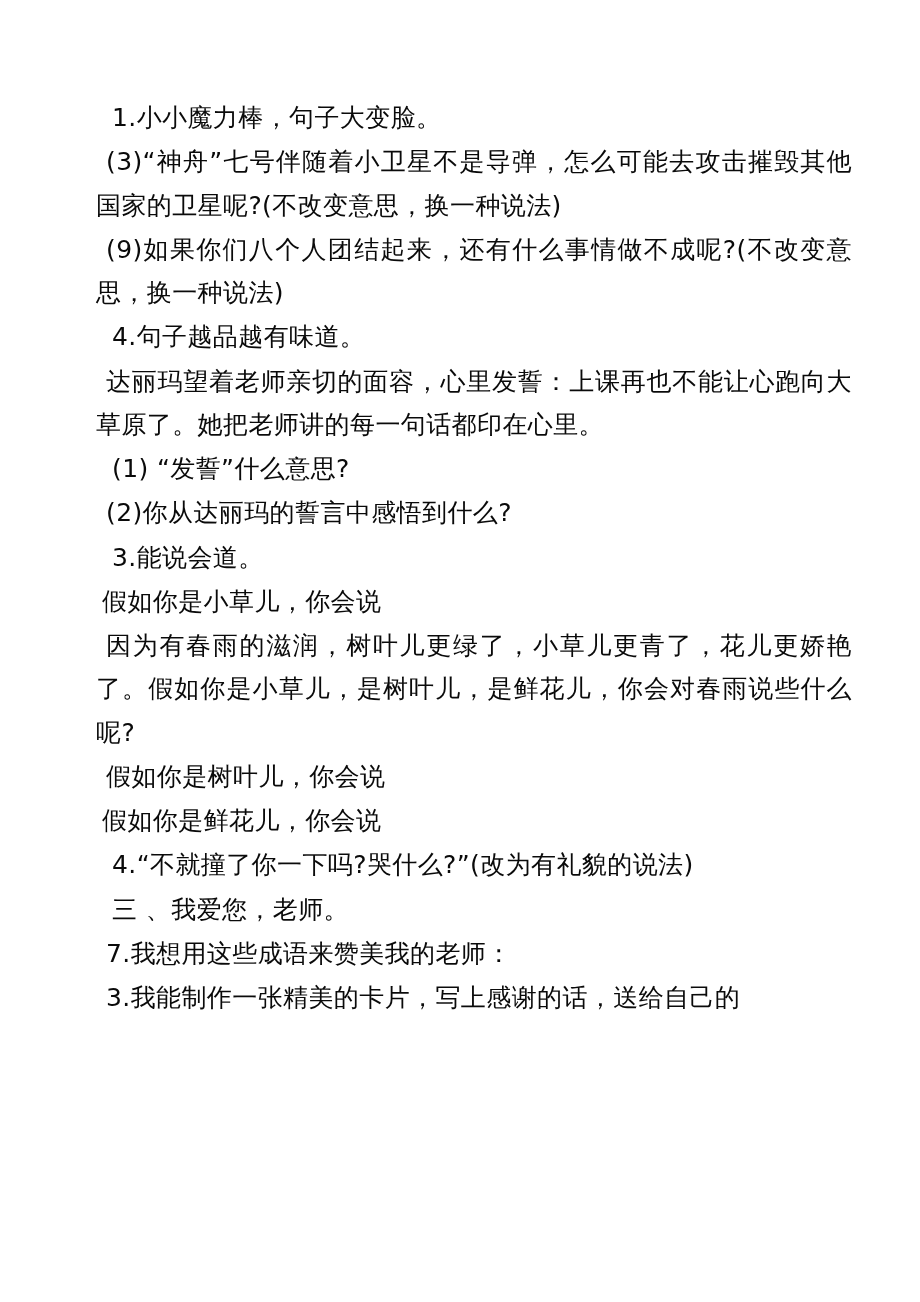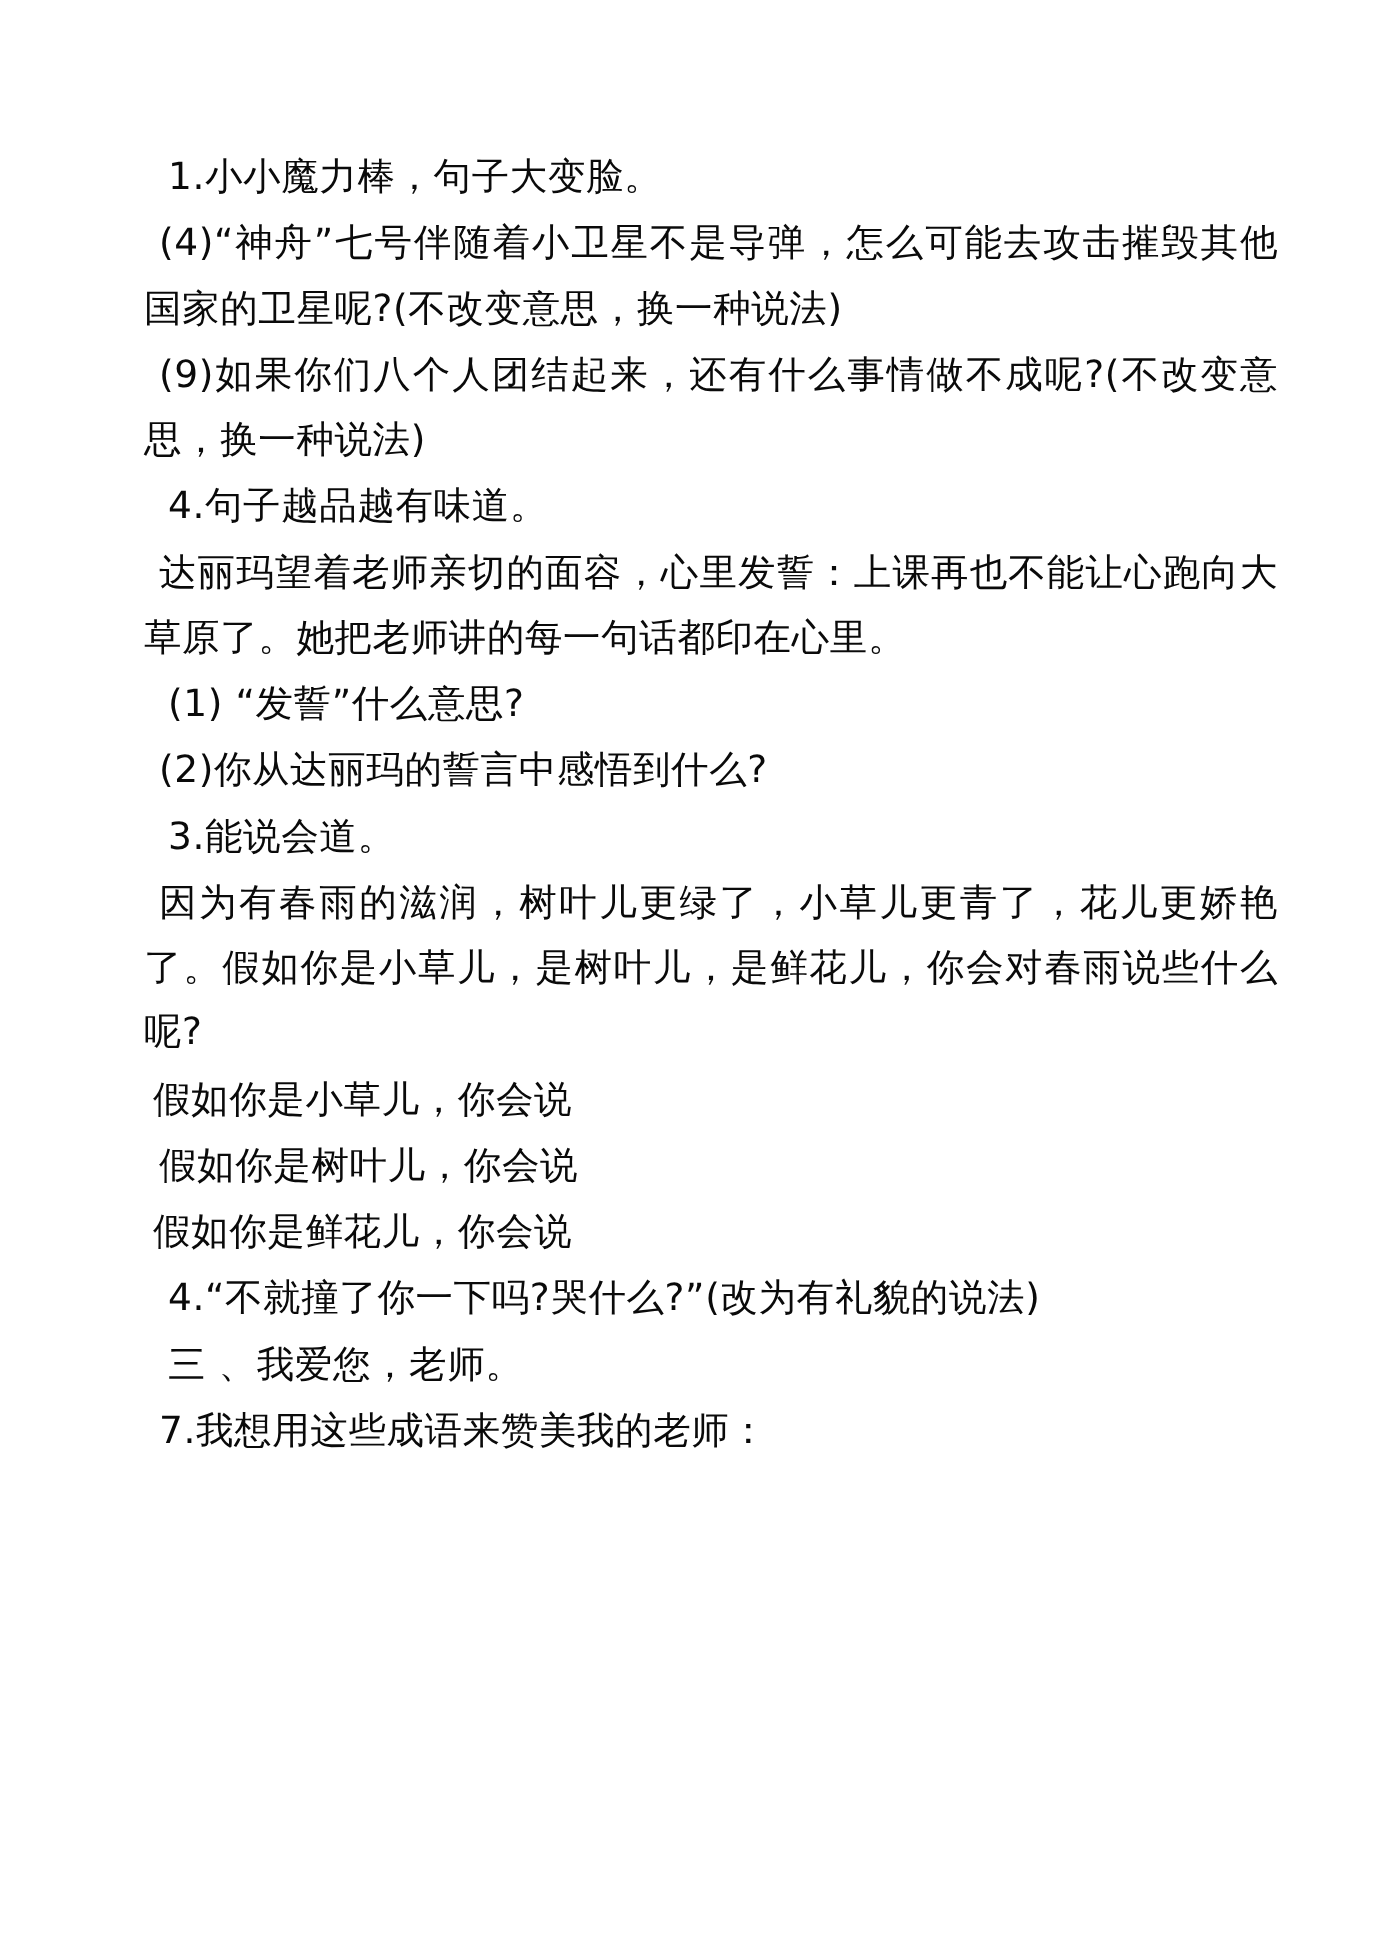--- a/index.html
+++ b/index.html
@@ -37,44 +37,45 @@
   .ind3 { text-indent: 6px; }
 </style>
 </head>
 <body>
 
 <div class="page">
   <div class="doc-body">
 
     <p class="p ind1">1.小小魔力棒，句子大变脸。</p>
 
-    <p class="p ind2">(4)“神舟”七号伴随着小卫星不是导弹，怎么可能去攻击摧毁其他国家的卫星呢?(不改变意思，换一种说法)</p>
+    <p class="p ind2">(3)“神舟”七号伴随着小卫星不是导弹，怎么可能去攻击摧毁其他国家的卫星呢?(不改变意思，换一种说法)</p>
 
     <p class="p ind2">(9)如果你们八个人团结起来，还有什么事情做不成呢?(不改变意思，换一种说法)</p>
 
     <p class="p ind1">4.句子越品越有味道。</p>
 
     <p class="p ind2">达丽玛望着老师亲切的面容，心里发誓：上课再也不能让心跑向大草原了。她把老师讲的每一句话都印在心里。</p>
 
     <p class="p ind1">(1) “发誓”什么意思?</p>
 
     <p class="p ind2">(2)你从达丽玛的誓言中感悟到什么?</p>
 
     <p class="p ind1">3.能说会道。</p>
 
+    <p class="p ind3">假如你是小草儿，你会说</p>
+
     <p class="p ind2">因为有春雨的滋润，树叶儿更绿了，小草儿更青了，花儿更娇艳了。假如你是小草儿，是树叶儿，是鲜花儿，你会对春雨说些什么呢?</p>
-
-    <p class="p ind3">假如你是小草儿，你会说</p>
 
     <p class="p ind2">假如你是树叶儿，你会说</p>
 
     <p class="p ind3">假如你是鲜花儿，你会说</p>
 
     <p class="p ind1">4.“不就撞了你一下吗?哭什么?”(改为有礼貌的说法)</p>
 
     <p class="p ind1">三 、我爱您，老师。</p>
 
     <p class="p ind2">7.我想用这些成语来赞美我的老师：</p>
 
 
+    <p class="p ind2">3.我能制作一张精美的卡片，写上感谢的话，送给自己的</p>
 
   </div>
 </div>
 
 </body></html>

